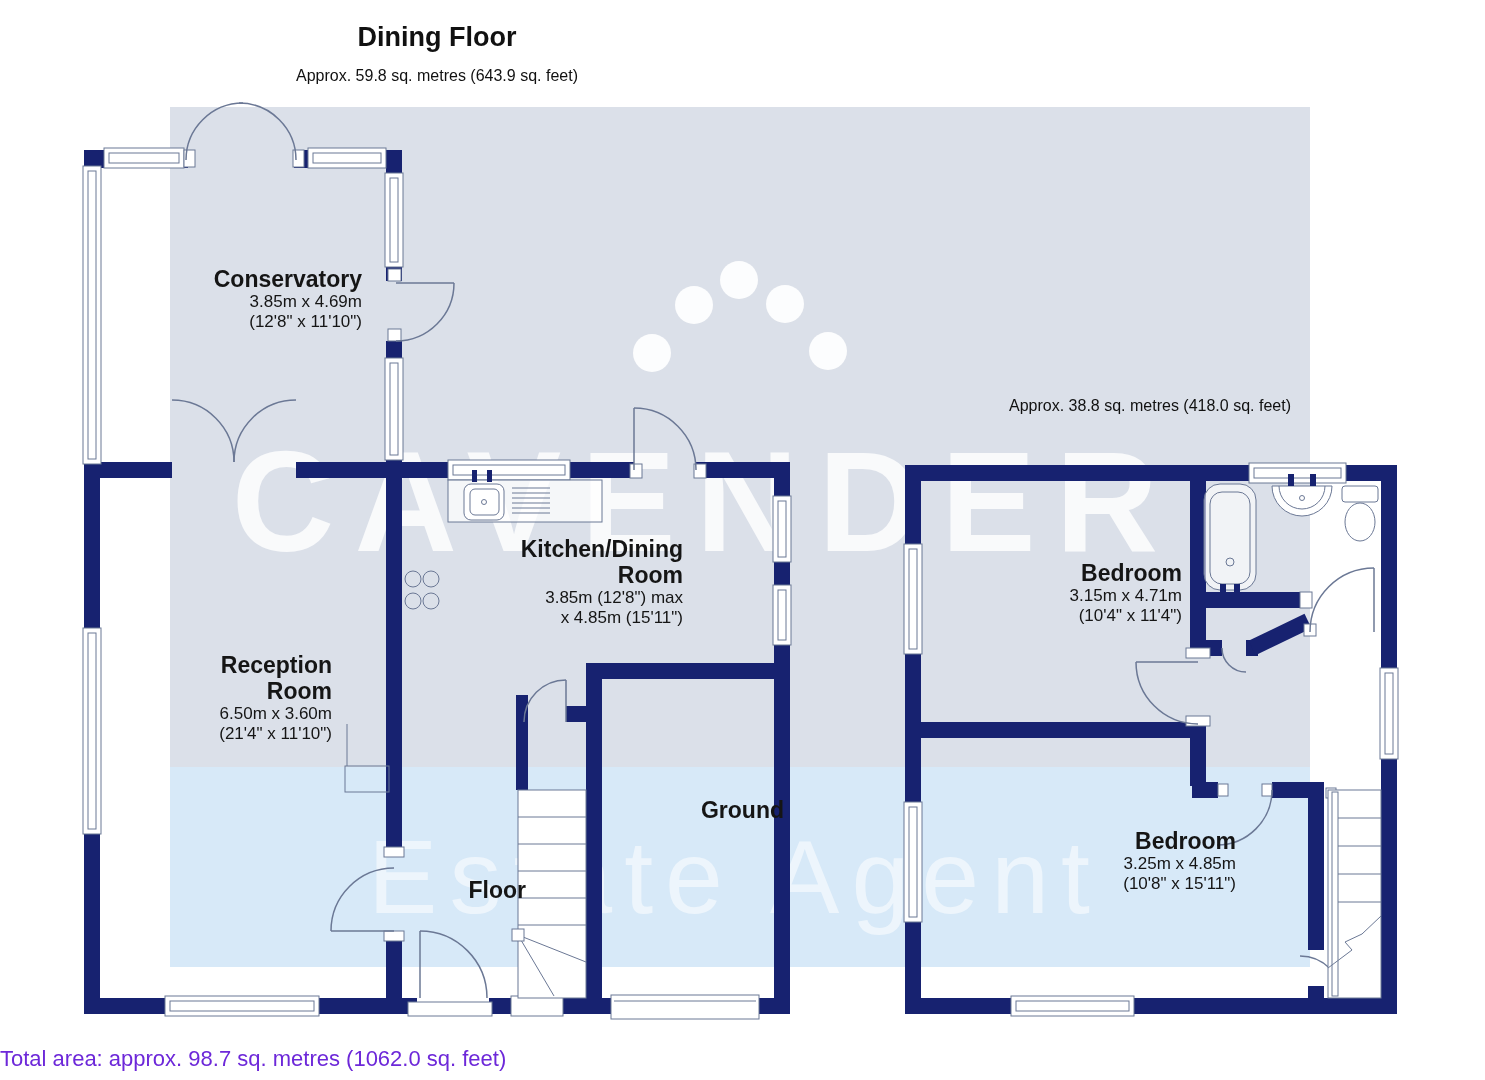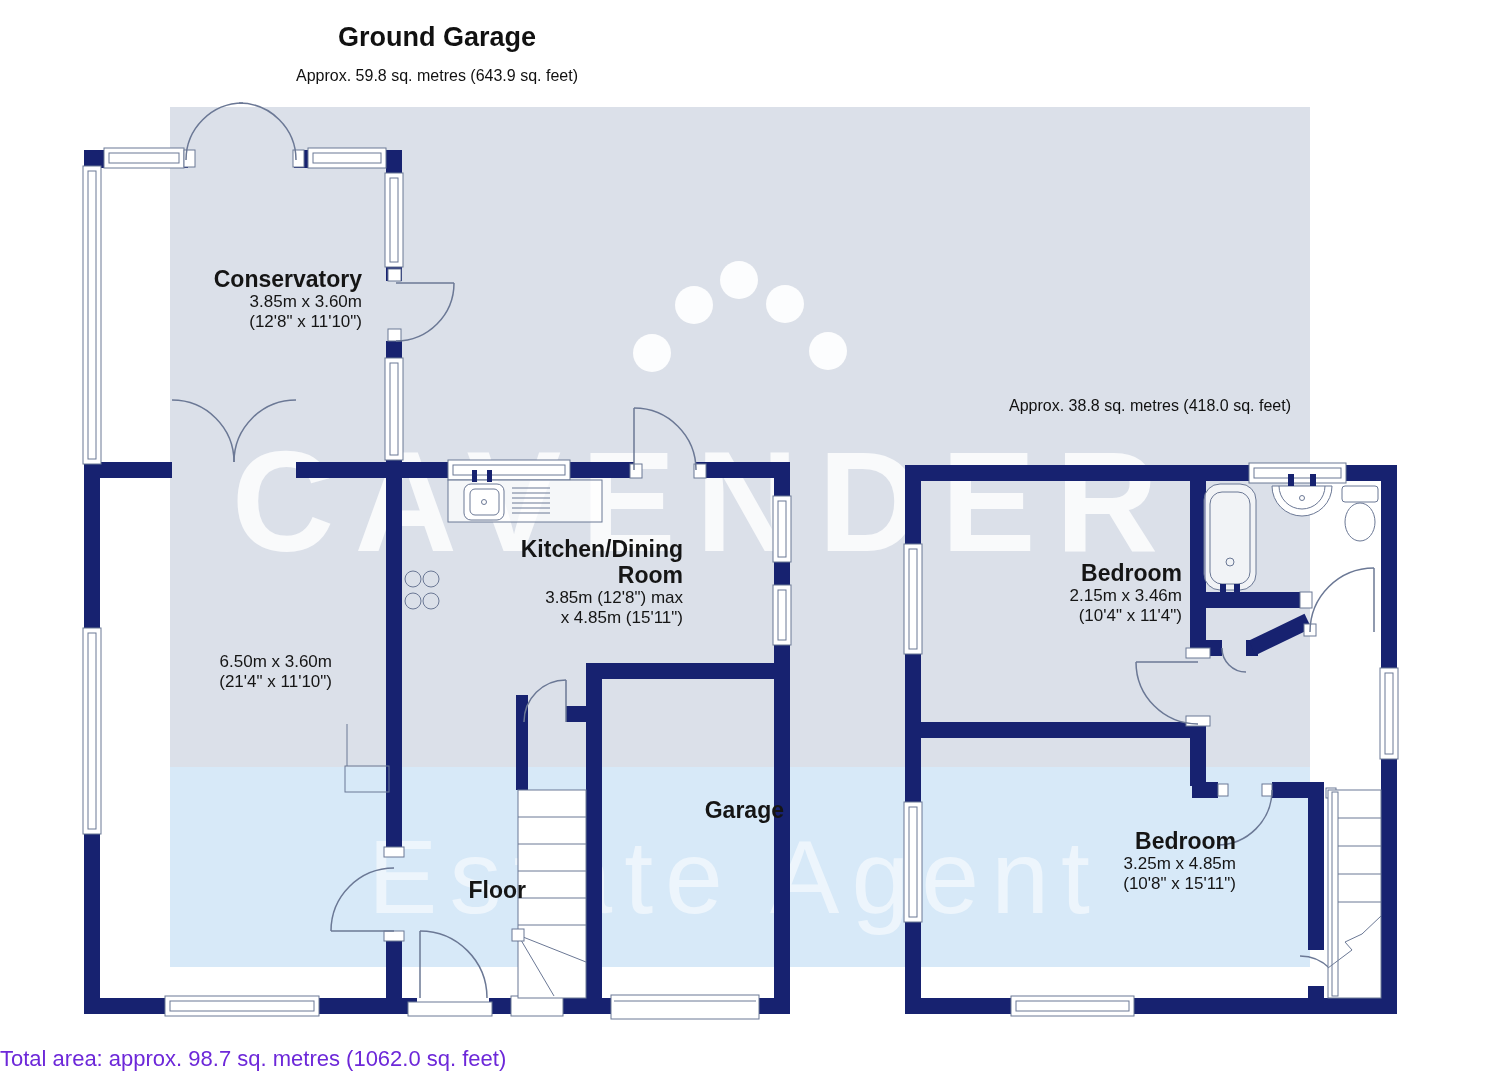--- a/index.html
+++ b/index.html
@@ -248,50 +248,51 @@
             <line x1="1338" y1="846" x2="1381" y2="846"></line>
           <line x1="1338" y1="874" x2="1381" y2="874"></line>
             <line x1="1338" y1="902" x2="1381" y2="902"></line>
         </g>
         <path d="M1328,968 L1352,950 L1345,942 L1362,934 L1381,916" fill="none" stroke="#6b7895"></path>
       </g>
     </g>
   </svg>
 
   <div class="floor-title" style="left:187px;top:22px;width:500px">
-    <div class="t">Ground Garage</div>
+    <div class="t">Dining Floor</div>
     <div class="s">Approx. 59.8 sq. metres (643.9 sq. feet)</div>
   </div>
   <div class="floor-title" style="left:900px;top:382px;width:500px">
     <div class="s">Approx. 38.8 sq. metres (418.0 sq. feet)</div>
   </div>
 
   <div class="room-label" style="left:122px;top:266px;width:240px">
     <div class="room-name">Conservatory</div>
-    <div class="room-dims">3.85m x 3.60m</div>
+    <div class="room-dims">3.85m x 4.69m</div>
     <div class="room-dims">(12'8" x 11'10")</div>
   </div>
   <div class="room-label" style="left:463px;top:536px;width:220px">
     <div class="room-name">Kitchen/Dining Room</div>
     <div class="room-dims">3.85m (12'8") max</div>
     <div class="room-dims">x 4.85m (15'11")</div>
   </div>
   <div class="room-label" style="left:152px;top:652px;width:180px">
+    <div class="room-name">Reception Room</div>
     <div class="room-dims">6.50m x 3.60m</div>
     <div class="room-dims">(21'4" x 11'10")</div>
   </div>
   <div class="room-label" style="left:584px;top:797px;width:200px">
-    <div class="room-name">Garage</div>
+    <div class="room-name">Ground</div>
   </div>
   <div class="room-label" style="left:426px;top:877px;width:100px">
     <div class="room-name">Floor</div>
   </div>
   <div class="room-label" style="left:942px;top:560px;width:240px">
     <div class="room-name">Bedroom</div>
-    <div class="room-dims">2.15m x 3.46m</div>
+    <div class="room-dims">3.15m x 4.71m</div>
     <div class="room-dims">(10'4" x 11'4")</div>
   </div>
   <div class="room-label" style="left:996px;top:828px;width:240px">
     <div class="room-name">Bedroom</div>
     <div class="room-dims">3.25m x 4.85m</div>
     <div class="room-dims">(10'8" x 15'11")</div>
   </div>
 
   <div class="total">Total area: approx. 98.7 sq. metres (1062.0 sq. feet)</div>
 </div>

